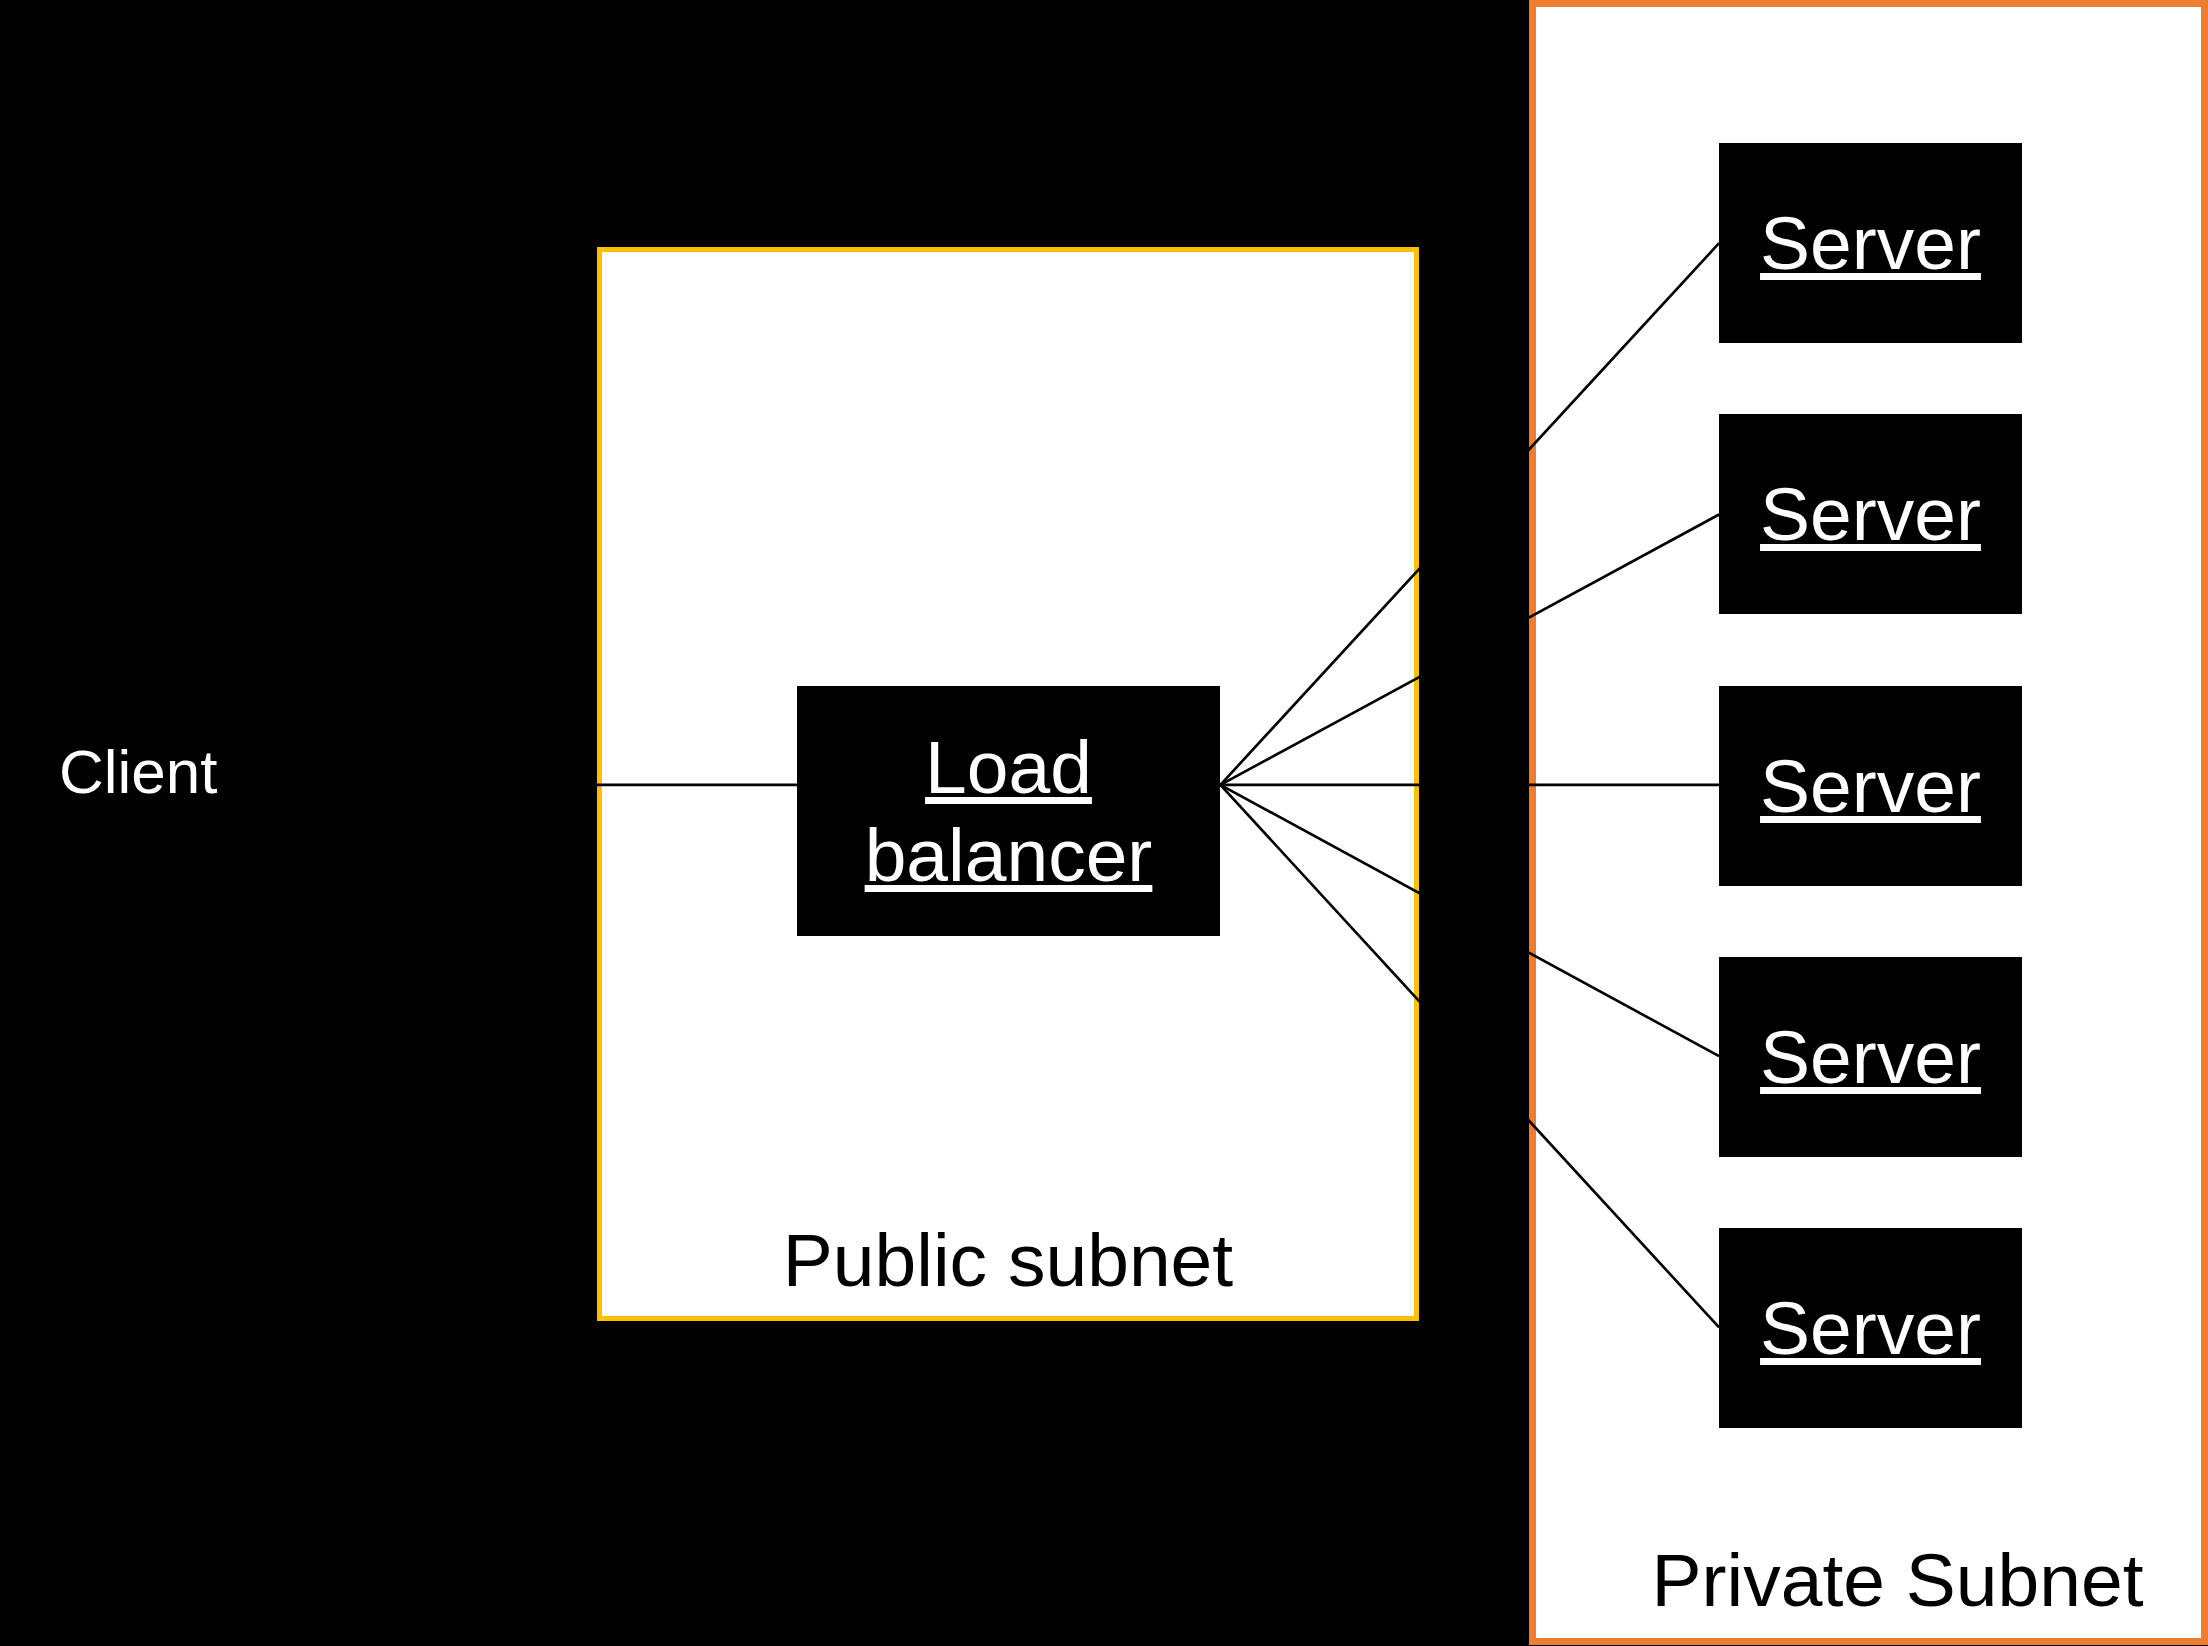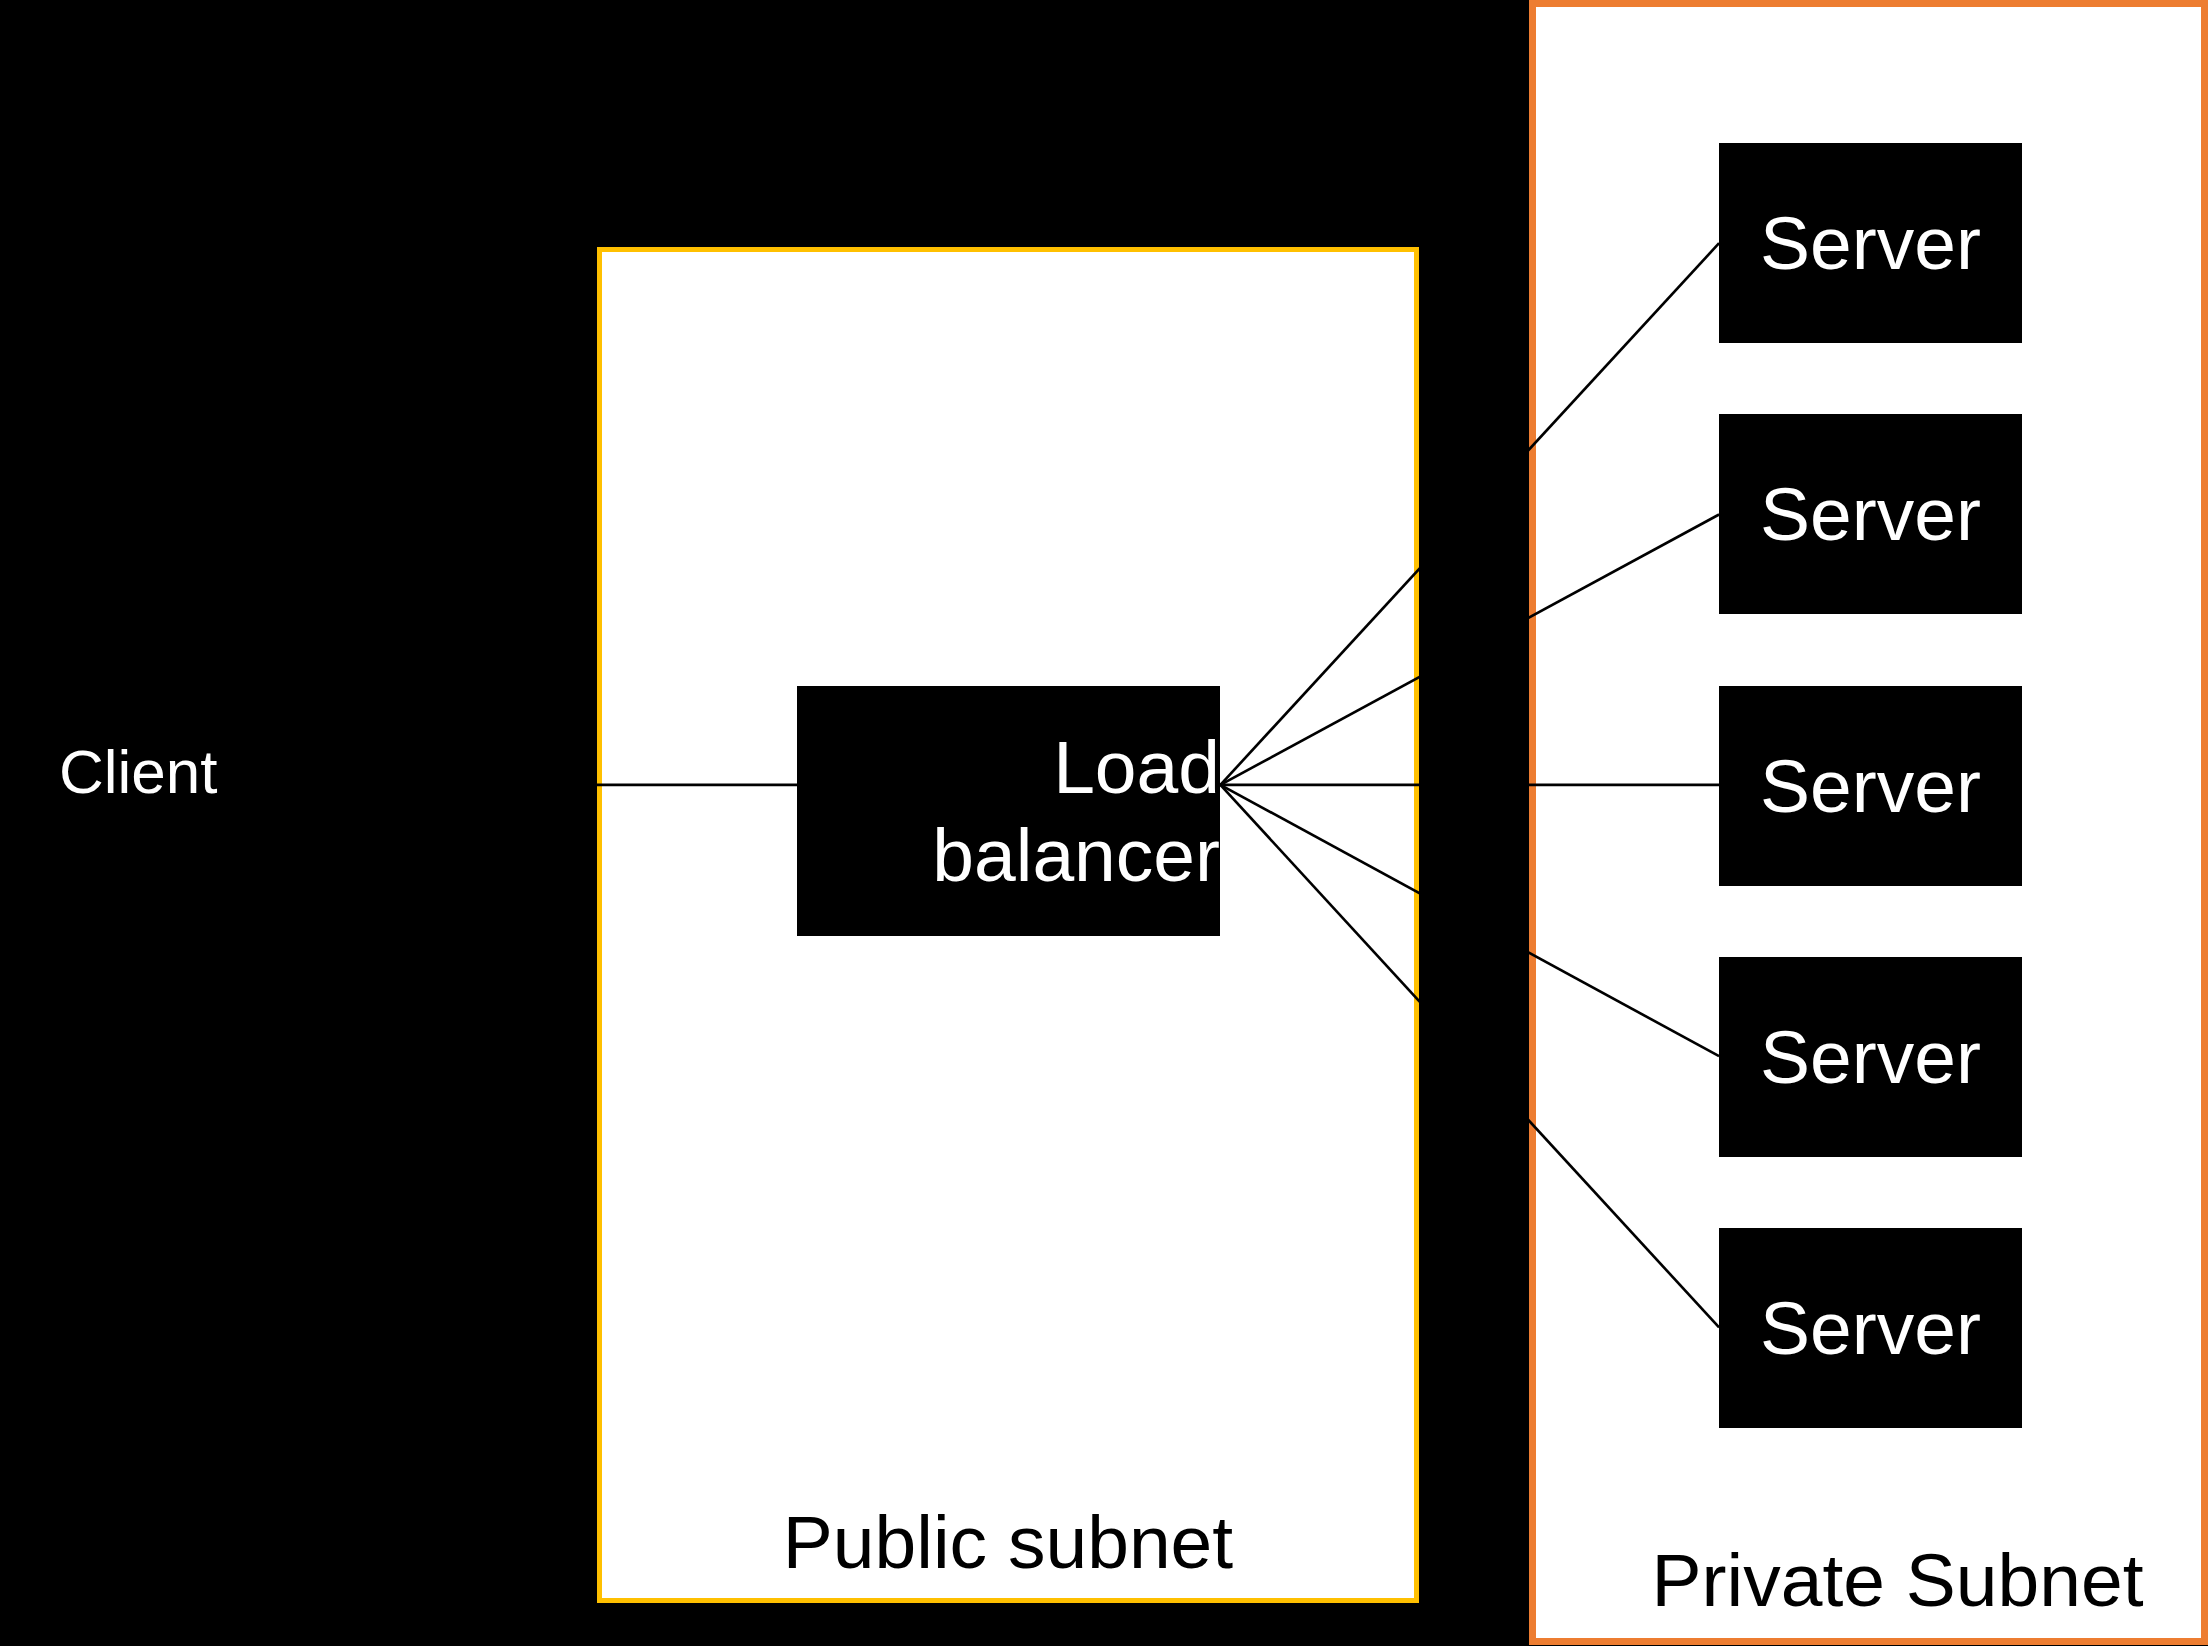--- a/index.html
+++ b/index.html
@@ -28,21 +28,21 @@
   .subnet {
     position: absolute;
     background: #FFFFFF;
     box-sizing: border-box;
     z-index: 1;
   }
   .subnet-public {
     left: 597px;
     top: 247px;
     width: 822px;
-    height: 1356px;
+    height: 1074px;
     border: 5.3px solid #FFC000;
   }
   .subnet-private {
     left: 1529px;
     top: 0px;
     width: 679px;
     height: 1645px;
     border: 7px solid #ED7D31;
   }
   .subnet-label {
@@ -65,24 +65,25 @@
     height: 1647px;
     z-index: 2;
   }
   .node {
     position: absolute;
     background: #000000;
     color: #FFFFFF;
     display: flex;
     align-items: center;
     justify-content: center;
-    text-align: right;
+    text-align: center;
     font-size: 75px;
     line-height: 1.18;
     z-index: 3;
+    text-decoration: underline;
   }
   .node-lb {
     left: 797px;
     top: 686px;
     width: 423px;
     height: 250px;
   }
   .node-server {
     left: 1719px;
     width: 303px;

